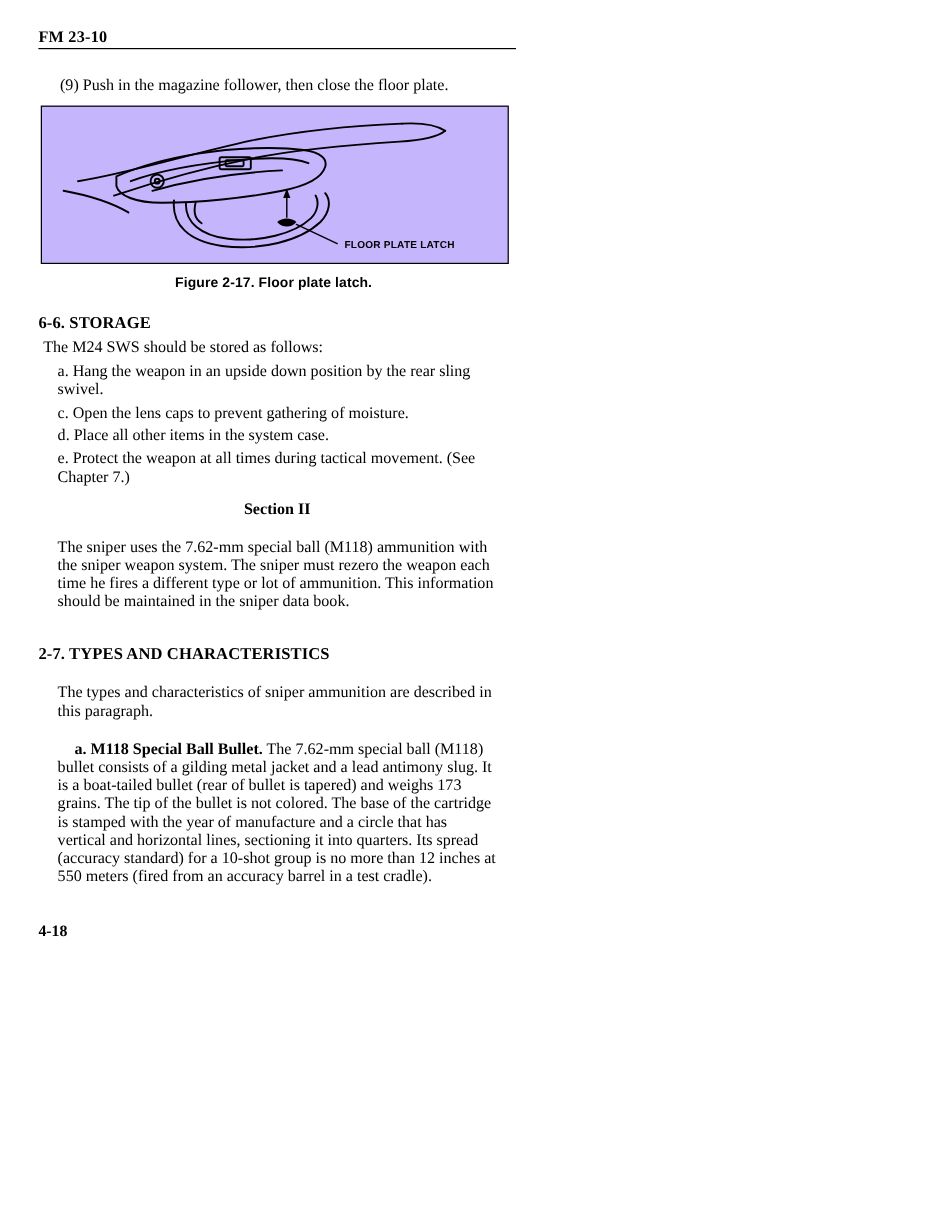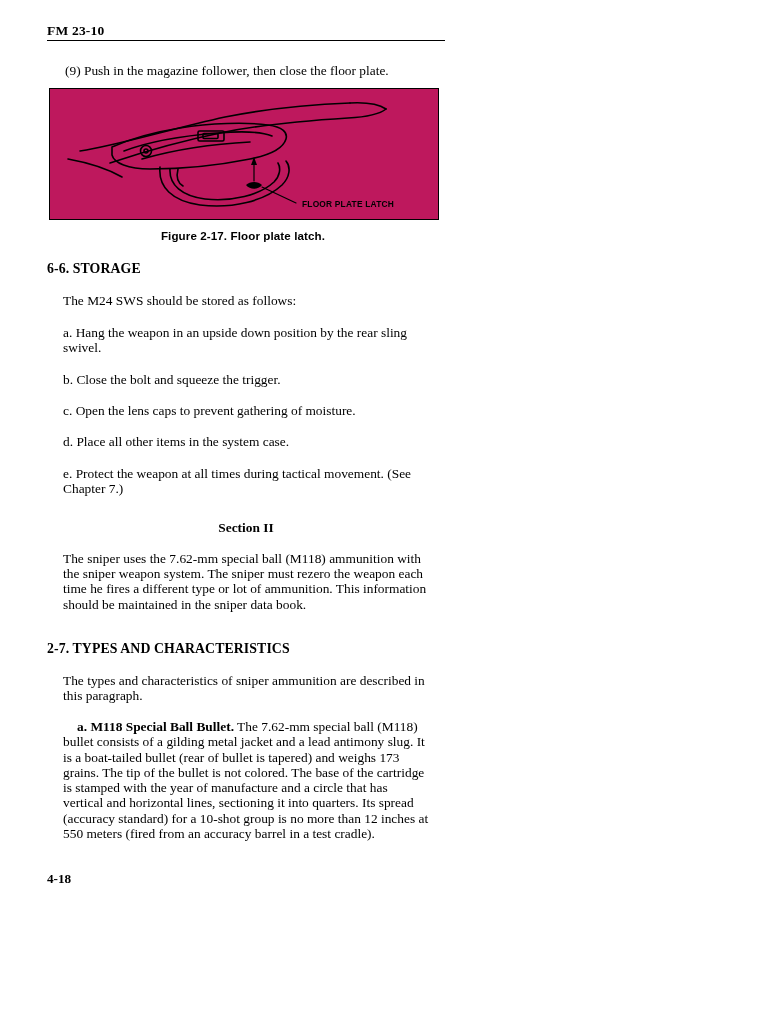--- a/index.html
+++ b/index.html
@@ -10,21 +10,21 @@
   body {
     width: 782px;
     height: 1011px;
     font-family: "Liberation Serif", serif;
     color: #000000;
     position: relative;
     overflow: hidden;
   }
   .page {
     position: absolute;
-    left: 16px; top: 0;
+    left: 1px; top: 0;
     width: 624px;
     height: 1011px;
     background: #fff;
   }
   .content {
     position: absolute;
     left: 31px;
     top: 24px;
     width: 398px;
   }
@@ -40,36 +40,36 @@
   .header-rule {
     border-top: 1.6px solid #000;
     width: 398px;
     margin: 0 0 22px 0;
     height: 0;
   }
   
   .para {
     font-size: 13.4px;
     line-height: 15.4px;
-    margin: 16px;
+    margin: 4px;
     text-align: left;
   }
   .step-line {
     font-size: 13.4px;
     line-height: 15.4px;
     margin: 0 0 10px 18px;
   }
   
   .figure-box {
     width: 388px;
     height: 130px;
     border: 1.6px solid #000;
     margin: 0 0 0 2px;
     position: relative;
-    background: #be185d;
+    background: #c4b5fd;
     overflow: hidden;
   }
   .figure-box svg { display: block; }
   .figure-caption {
     font-family: "Liberation Sans", sans-serif;
     font-weight: bold;
     font-size: 11.6px;
     text-align: center;
     width: 388px;
     margin: 9px 0 0 2px;
@@ -162,21 +162,20 @@
       </svg>
     </div>
 
     <div class="figure-caption">Figure 2-17. Floor plate latch.</div>
 
     <div class="spacer-lg"></div>
 
     <div class="sec-heading">6-6. STORAGE</div>
     <div class="para">The M24 SWS should be stored as follows:</div>
     <div class="para indent1">a. Hang the weapon in an upside down position by the rear sling swivel.</div>
-    <div class="para indent1">b. Close the bolt and squeeze the trigger.</div>
     <div class="para indent1">c. Open the lens caps to prevent gathering of moisture.</div>
     <div class="para indent1">d. Place all other items in the system case.</div>
     <div class="para indent1">e. Protect the weapon at all times during tactical movement. (See Chapter 7.)</div>
 
     <div class="spacer-sm"></div>
 
     <div class="center-heading">Section II</div>
 
     <div class="blockpara">The sniper uses the 7.62-mm special ball (M118) ammunition with the sniper weapon system. The sniper must rezero the weapon each time he fires a different type or lot of ammunition. This information should be maintained in the sniper data book.</div>
 

